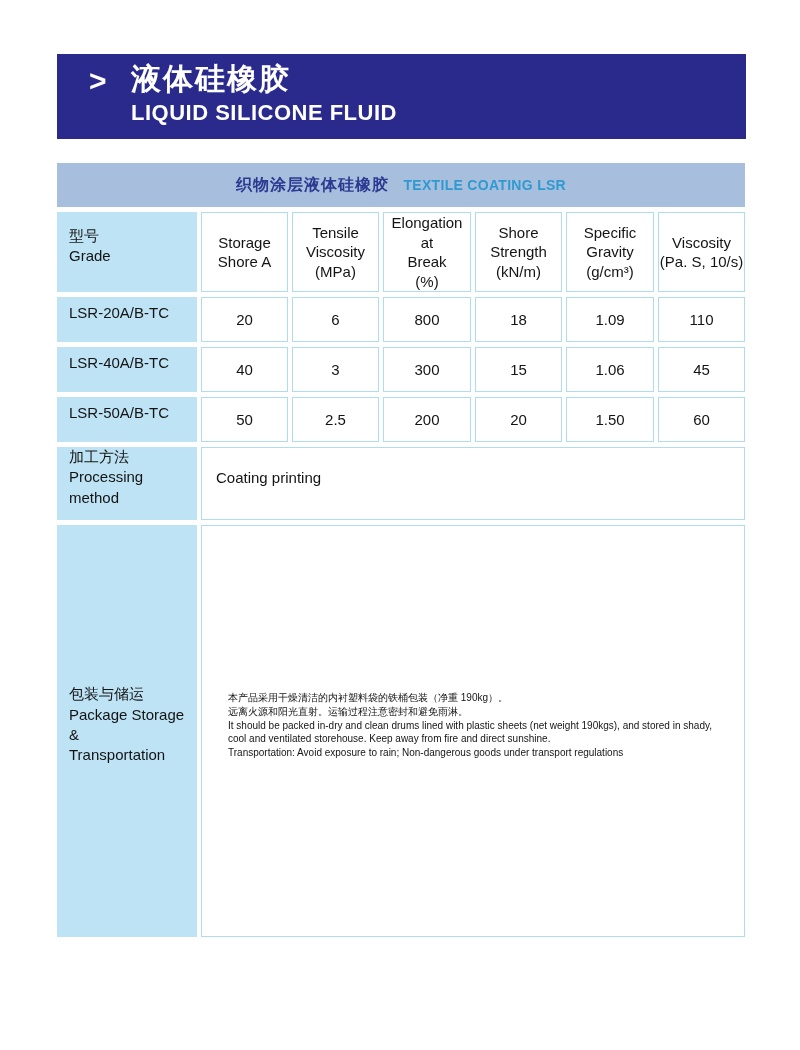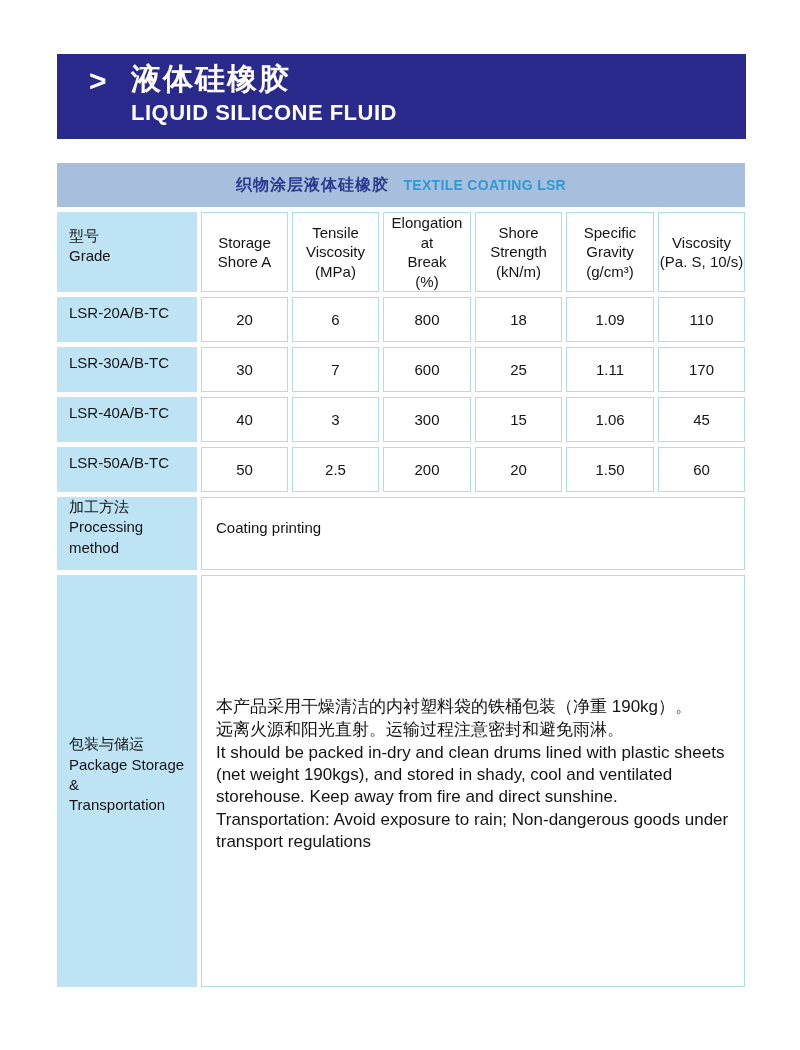--- a/index.html
+++ b/index.html
@@ -52,21 +52,21 @@
   }
   tr.hdr td{height:78px;}
   tr.hdr td.cell{white-space:pre-line;}
   tr.data td{height:45px;}
   tr.proc td{height:70px;}
   tr.pack td{height:412px;}
   td.cell.left{
     text-align:left;padding:0 10px 12px 14px;
   }
   td.cell.left p{
-    margin:1px 0;font-size:17px;line-height:1.3;
+    margin:1px 12px;font-size:10px;line-height:1.3;
   }
 </style>
 </head>
 <body>
 
 <div class="banner">
   <span class="arrow">&gt;</span>
   <div class="cn-title">液体硅橡胶</div>
   <div class="en-title">LIQUID SILICONE FLUID</div>
 </div>
@@ -114,29 +114,20 @@
   <tr class="data">
     <td class="label">LSR-20A/B-TC</td>
     <td class="cell">20</td>
     <td class="cell">6</td>
     <td class="cell">800</td>
     <td class="cell">18</td>
     <td class="cell">1.09</td>
     <td class="cell">110</td>
   </tr>
 
-  <tr class="data">
-    <td class="label">LSR-30A/B-TC</td>
-    <td class="cell">30</td>
-    <td class="cell">7</td>
-    <td class="cell">600</td>
-    <td class="cell">25</td>
-    <td class="cell">1.11</td>
-    <td class="cell">170</td>
-  </tr>
 
   <tr class="data">
     <td class="label">LSR-40A/B-TC</td>
     <td class="cell">40</td>
     <td class="cell">3</td>
     <td class="cell">300</td>
     <td class="cell">15</td>
     <td class="cell">1.06</td>
     <td class="cell">45</td>
   </tr>

